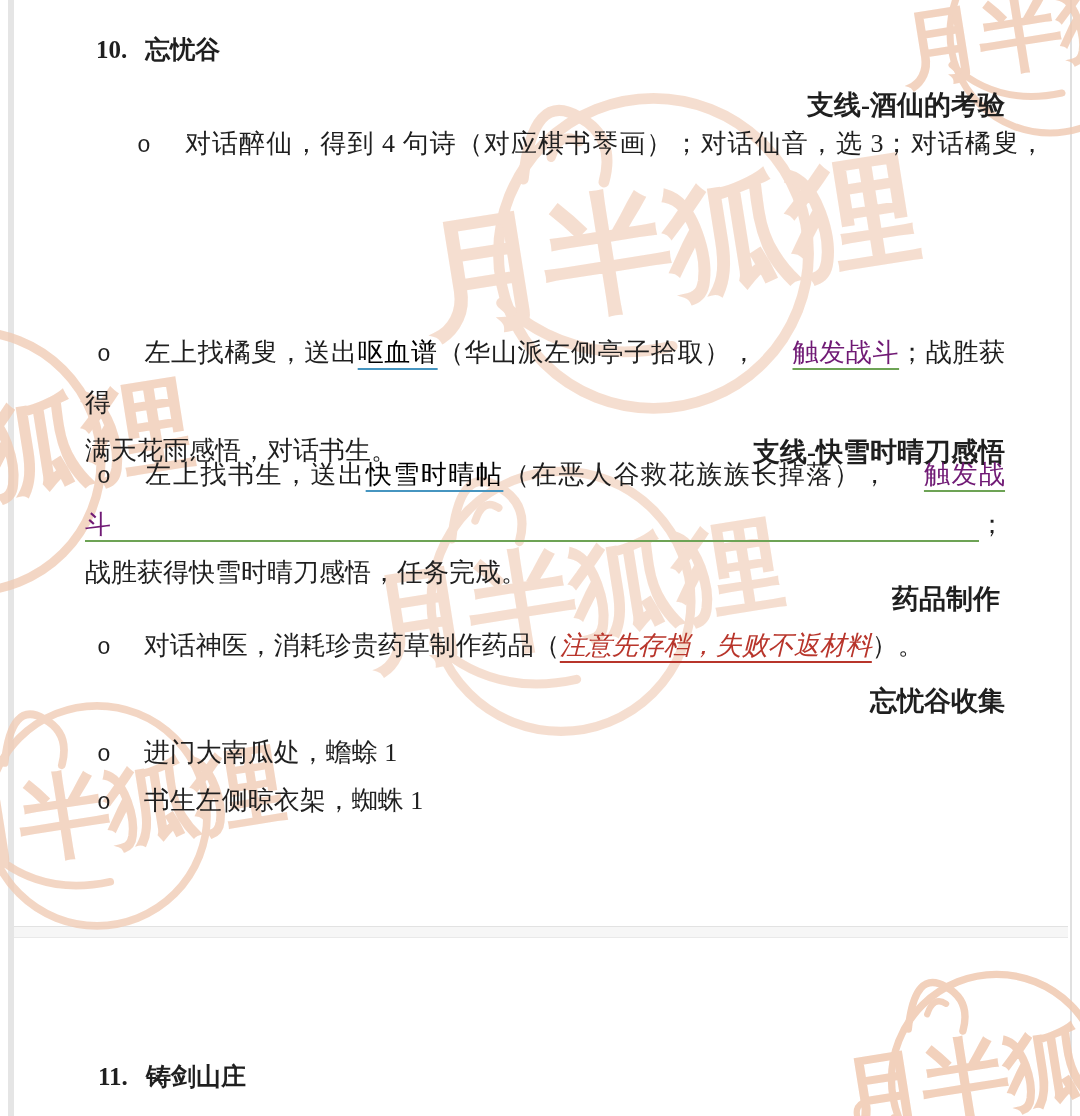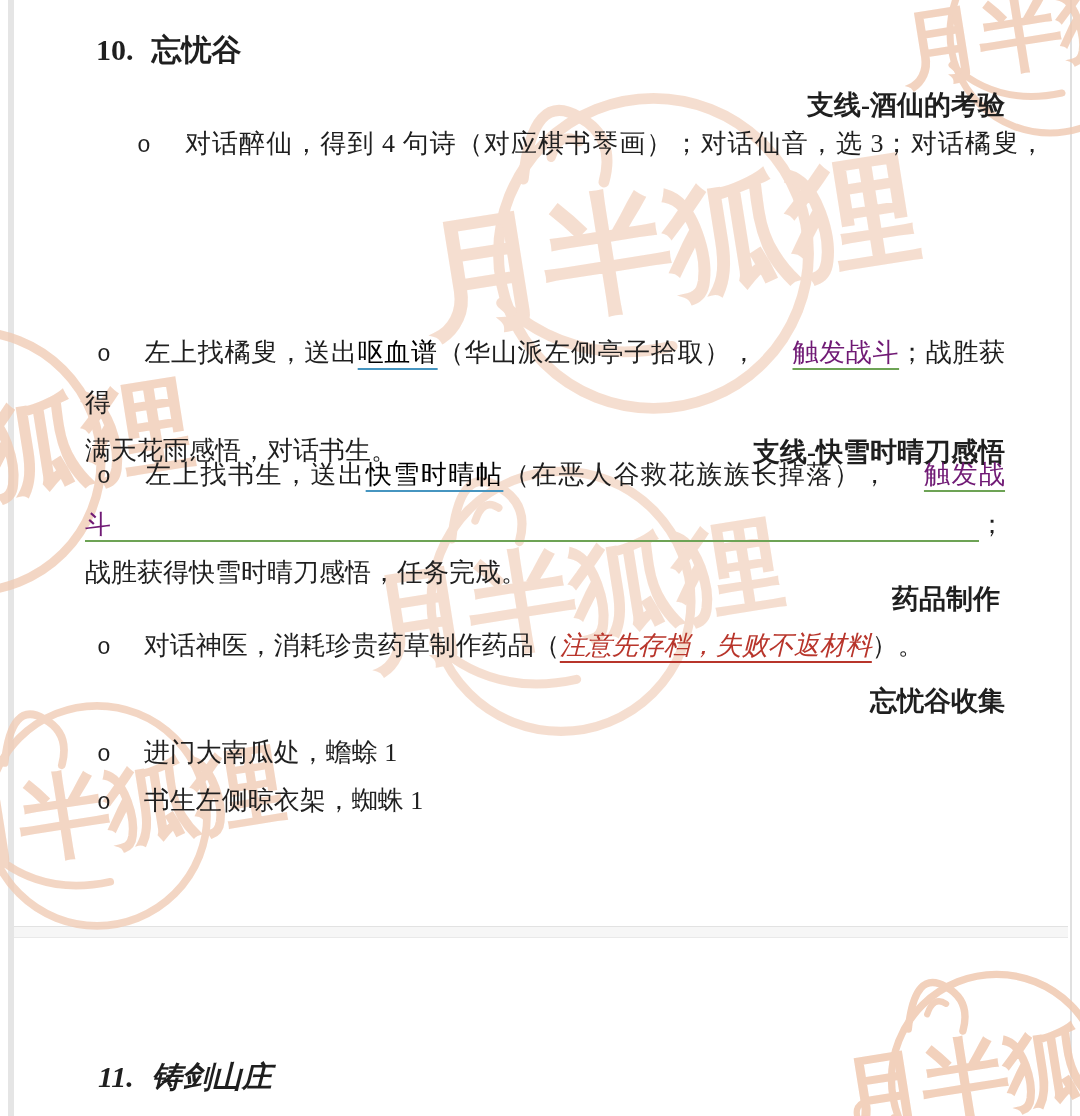--- a/index.html
+++ b/index.html
@@ -17,21 +17,21 @@
   .wm-layer{position:absolute;inset:0;z-index:1;pointer-events:none;}
   .stamp{position:absolute;width:340px;height:250px;color:#f0c9b1;}
   .stamp svg{position:absolute;left:0;top:0;}
   .stamp .wm-text{position:absolute;left:18px;top:66px;font-size:84px;font-weight:bold;
                   letter-spacing:-4px;transform:rotate(-9deg);white-space:nowrap;
                   font-family:"DejaVu Serif",serif;}
   
   .content{position:absolute;inset:0;z-index:2;}
   .block{position:absolute;width:920px;}
   .h1{font-size:30px;font-weight:bold;}
-  .h1 .line{line-height:38px;font-size:30px;}
+  .h1 .line{line-height:38px;font-size:25px;}
   .h2{font-size:27px;font-weight:bold;}
   .h2 .line{line-height:40px;font-size:27px;text-align:right;}
   .line{line-height:48px;font-size:26px;text-align:left;}
   .justify{text-align:justify;text-align-last:justify;}
   .marker{font-family:"Liberation Mono","DejaVu Sans Mono",monospace;font-size:23px;padding-left:12px;}
   .tab{display:inline-block;width:33px;}
   .r-plain{color:inherit;}
   .r-num{margin-right:18px;}
   .r-blue{color:#000000;text-decoration:underline;text-decoration-color:#4695c0;
           text-underline-offset:7px;text-decoration-thickness:2px;}
@@ -133,21 +133,21 @@
       </div>
     <div class="block h2" style="top:681px;left:85px;">
         <div class="line"><span class="r-plain">忘忧谷收集</span></div>
       </div>
     <div class="block" style="top:729px;left:85px;">
         <div class="line"><span class="marker">o</span><span class="tab"></span><span class="r-plain">进门大南瓜处，蟾蜍 1</span></div>
       </div>
     <div class="block" style="top:777px;left:85px;">
         <div class="line"><span class="marker">o</span><span class="tab"></span><span class="r-plain">书生左侧晾衣架，蜘蛛 1</span></div>
       </div>
-    <div class="block h1" style="top:1058px;left:98px;font-style:italic;">
+    <div class="block h1" style="top:1058px;left:98px;">
         <div class="line"><span class="r-num">11.</span><span class="r-plain">铸剑山庄</span></div>
       </div>
   </div>
 
   <div class="page-break"></div>
   <div class="left-strip"></div>
   <div class="right-line"></div>
 </div>
 
 </body></html>

